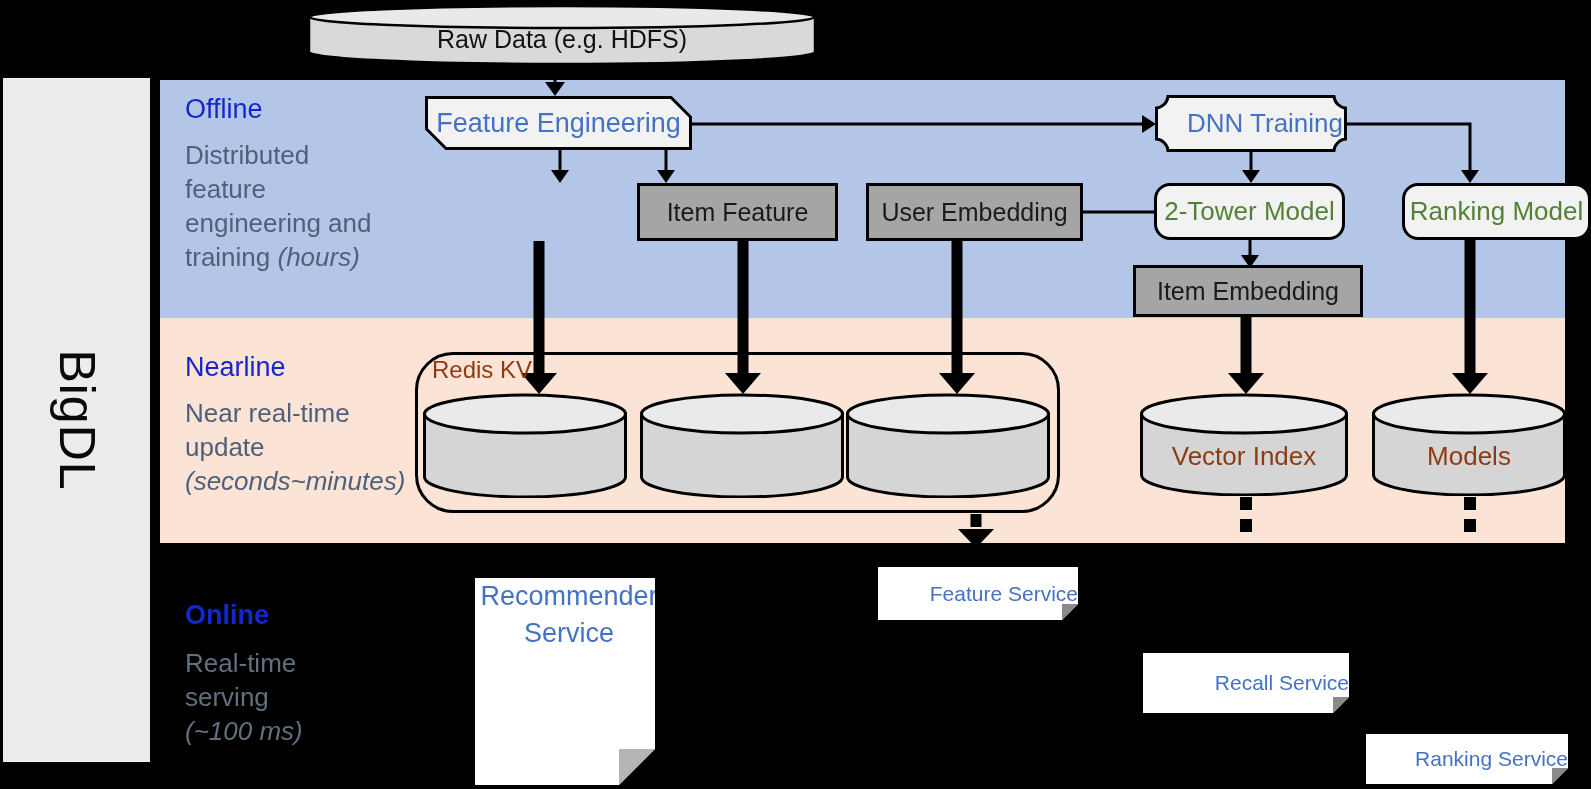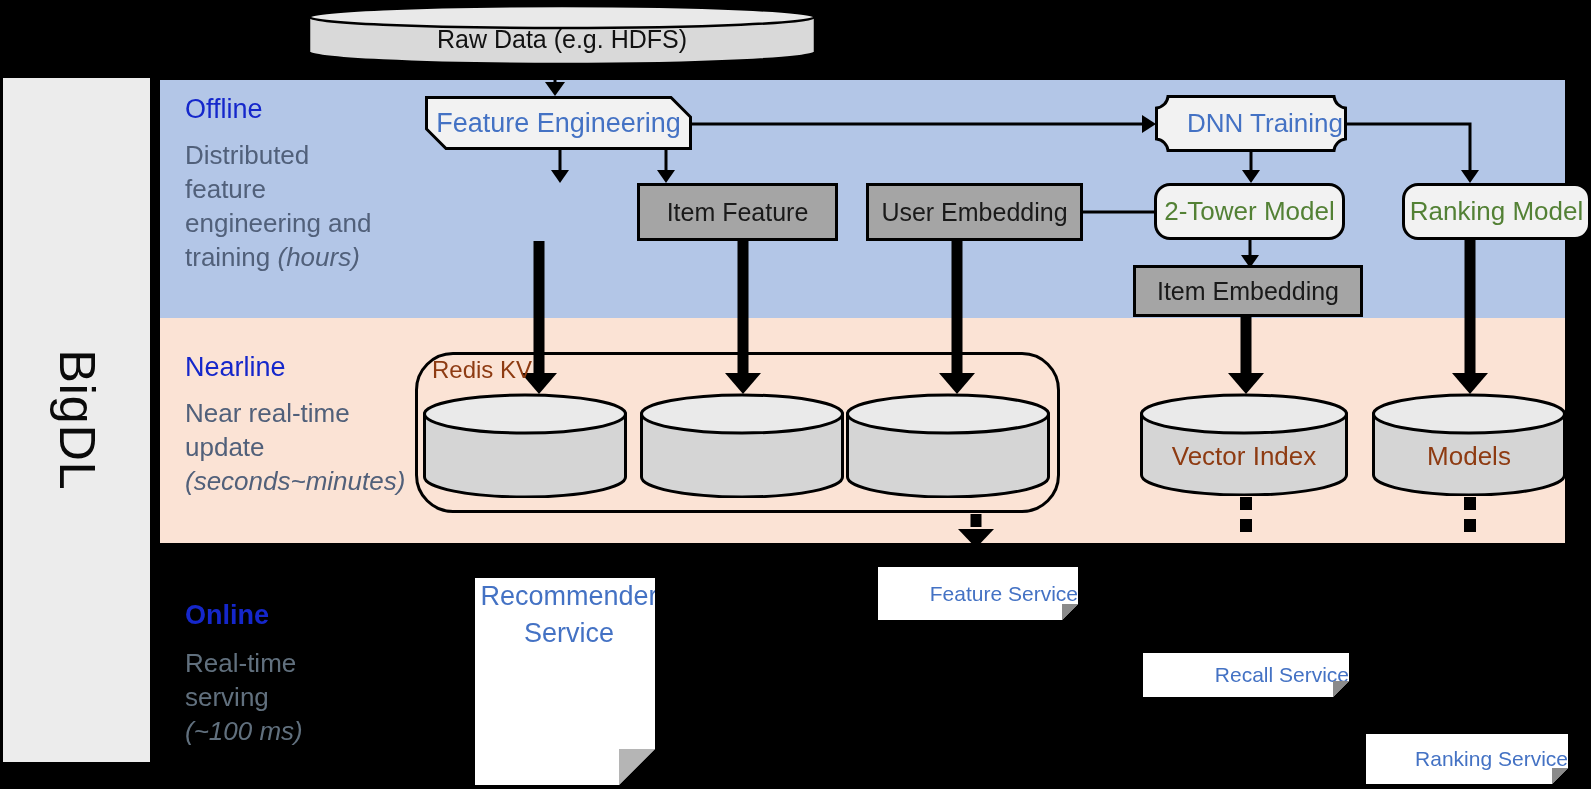--- a/index.html
+++ b/index.html
@@ -190,21 +190,21 @@
       <div>Recommender</div>
       <div>Service</div>
     </div>
     <div class="fold"></div>
   </div>
 
   <div class="svc z6" style="left:878px;top:567px;width:200px;height:53px;">
     <span>Feature Service</span>
     <div class="fold"></div>
   </div>
-  <div class="svc z6" style="left:1143px;top:653px;width:206px;height:44px;">
+  <div class="svc z6" style="left:1143px;top:653px;width:206px;height:60px;">
     <span>Recall Service</span>
     <div class="fold"></div>
   </div>
   <div class="svc z6" style="left:1366px;top:722px;width:202px;height:50px;margin-top:12px;">
     <span>Ranking Service</span>
     <div class="fold"></div>
   </div>
 
 </div>
 

